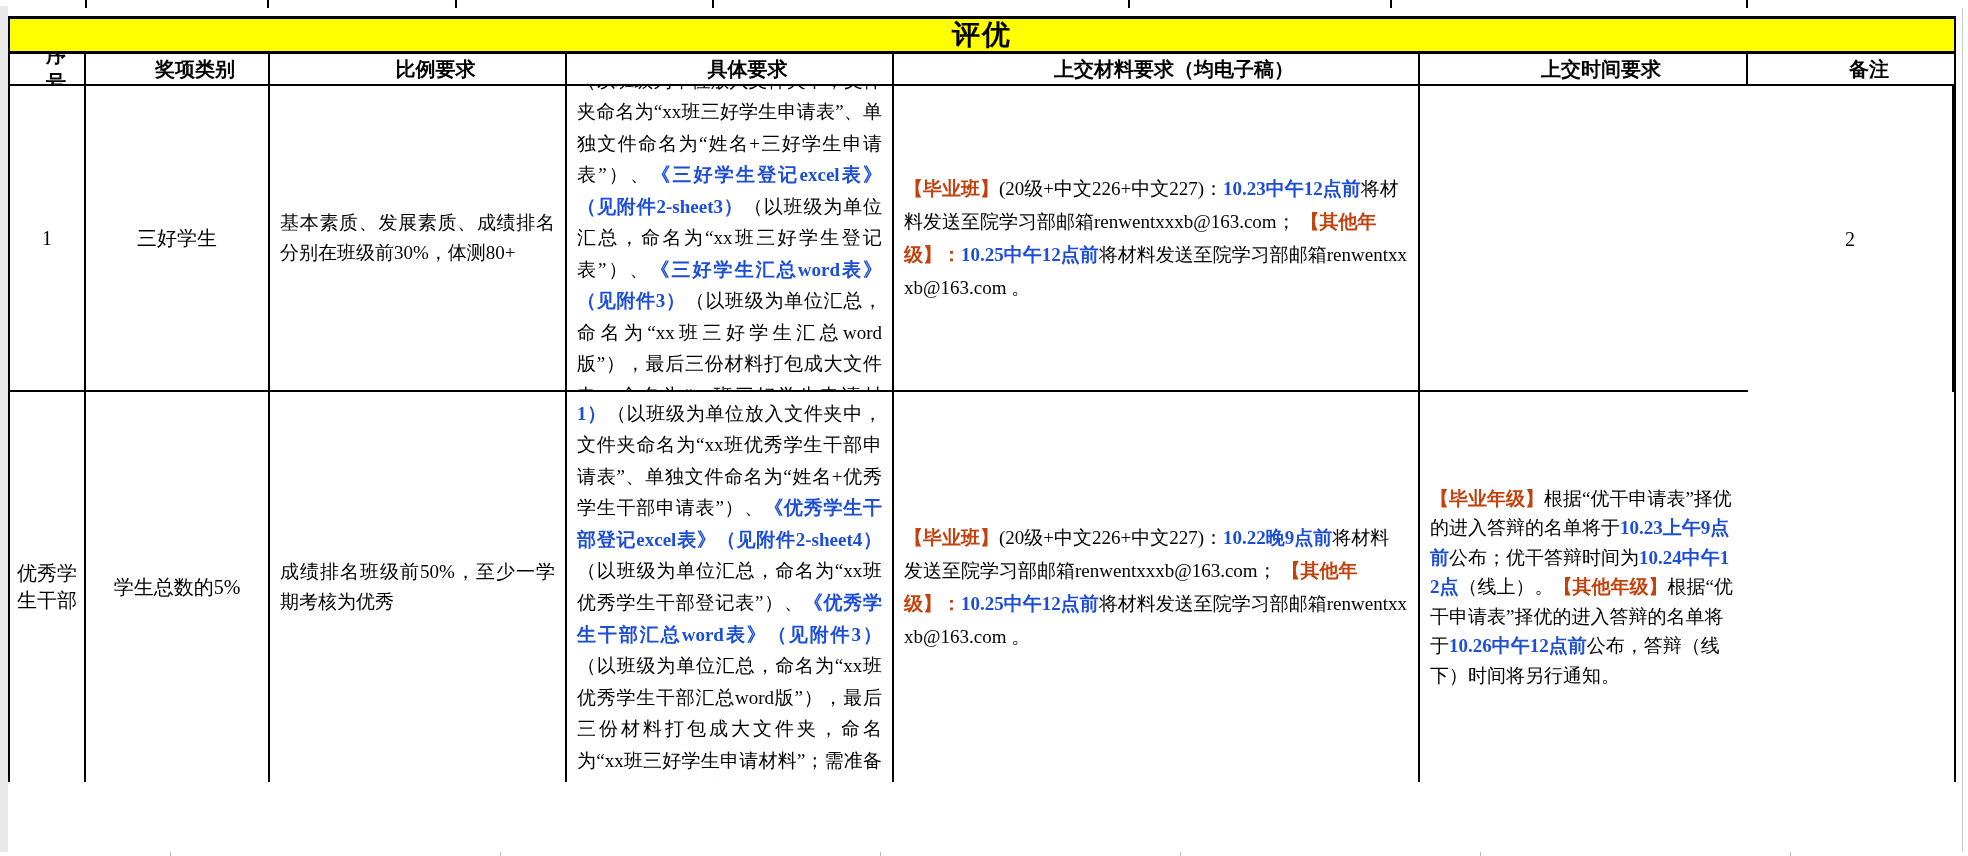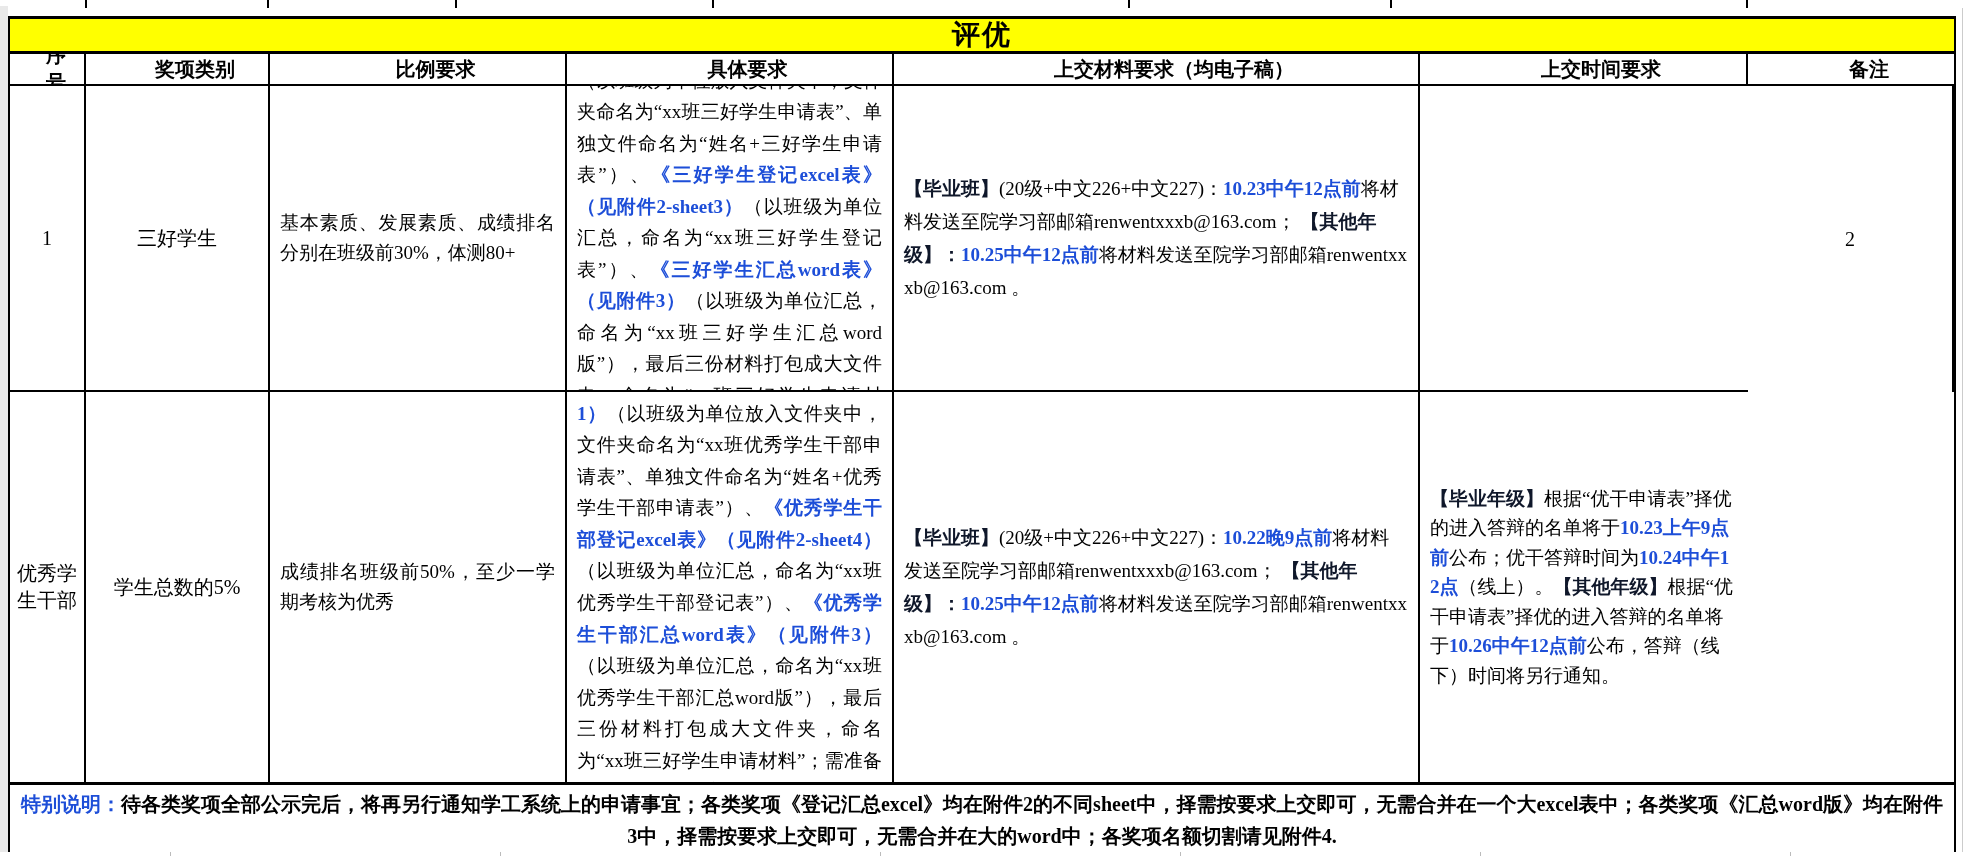--- a/index.html
+++ b/index.html
@@ -59,21 +59,21 @@
     border:2px solid #000;border-top-width:3px;border-bottom-width:3px;
     display:flex;align-items:center;
     background:#fff;
   }
   .special-row .inner{
     width:100%;padding:2px 10px;text-align:center;
     font-size:20px;font-weight:bold;line-height:1.6;
   }
 
   .seg-red{color:#1d4ed8;font-weight:bold;}
-  .seg-bold{color:#0f172a;font-weight:bold;}
+  .seg-bold{color:#c2410c;font-weight:bold;}
   .seg-plain{color:#000;}
 </style>
 </head>
 <body>
 
 <div class="gutter-left"></div>
 <div class="gutter-right-line"></div>
 
 <div class="strip-top">
   <div class="tick" style="left:77px"></div>
@@ -127,23 +127,20 @@
     </div>
     <div class="cell txt row3">
       <div class="inner time"><span class="seg-bold">【毕业班】</span><span class="seg-plain">(20级+中文226+中文227)：</span><span class="seg-red">10.22晚9点前</span><span class="seg-plain">将材料发送至院学习部邮箱renwentxxxb@163.com；  </span><span class="seg-bold">【其他年级】：</span><span class="seg-red">10.25中午12点前</span><span class="seg-plain">将材料发送至院学习部邮箱renwentxxxb@163.com 。</span></div>
     </div>
     <div class="cell txt last row3">
       <div class="inner rem"><span class="seg-bold">【毕业年级】</span><span class="seg-plain">根据“优干申请表”择优的进入答辩的名单将于</span><span class="seg-red">10.23上午9点前</span><span class="seg-plain">公布；优干答辩时间为</span><span class="seg-red">10.24中午12点</span><span class="seg-plain">（线上）。</span><span class="seg-bold">【其他年级】</span><span class="seg-plain">根据“优干申请表”择优的进入答辩的名单将于</span><span class="seg-red">10.26中午12点前</span><span class="seg-plain">公布，答辩（线下）时间将另行通知。</span></div>
     </div>
 
   </div>
 
-  <div class="special-row">
-    <div class="inner"><span class="seg-red">特别说明：</span><span class="seg-plain">待各类奖项全部公示完后，将再另行通知学工系统上的申请事宜；各类奖项《登记汇总excel》均在附件2的不同sheet中，择需按要求上交即可，无需合并在一个大excel表中；各类奖项《汇总word版》均在附件3中，择需按要求上交即可，无需合并在大的word中；各奖项名额切割请见附件4.</span></div>
-  </div>
 
 </div>
 
 <div class="strip-bottom">
   <div class="tick" style="left:162px"></div>
   <div class="tick" style="left:492px"></div>
   <div class="tick" style="left:872px"></div>
   <div class="tick" style="left:1172px"></div>
   <div class="tick" style="left:1472px"></div>
   <div class="tick" style="left:1782px"></div>

